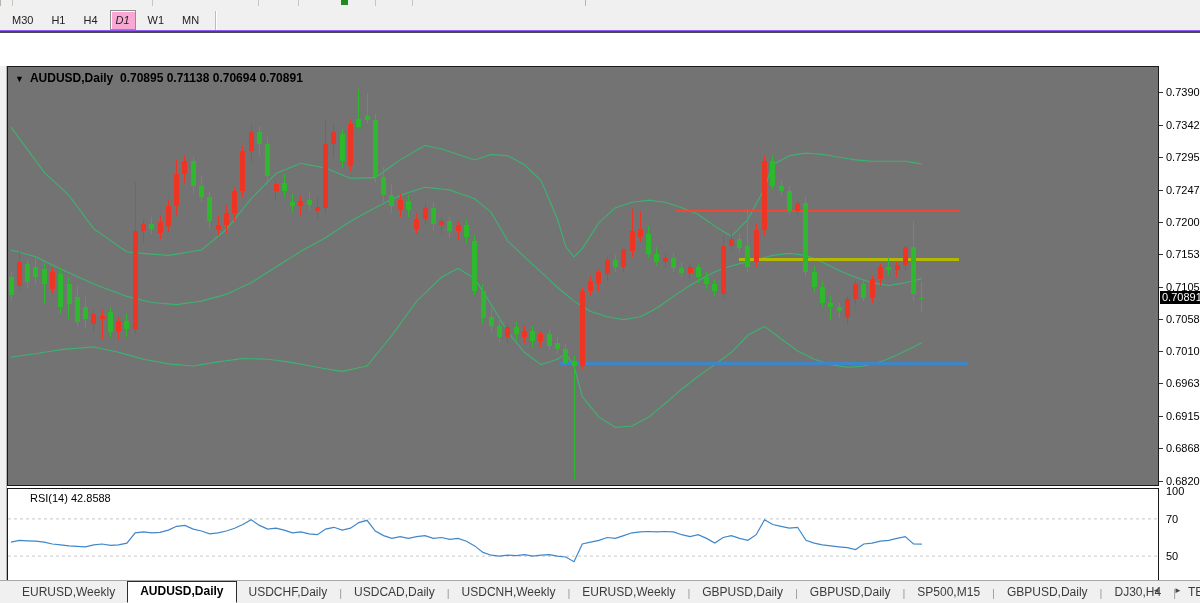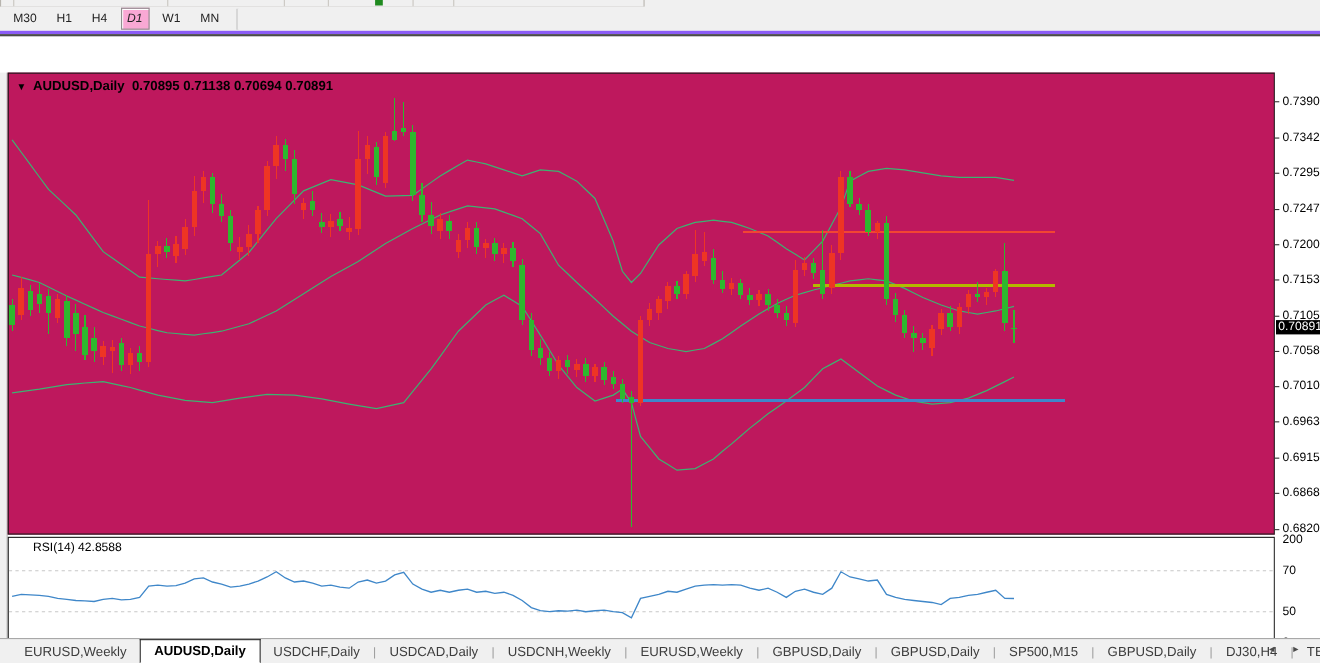--- a/index.html
+++ b/index.html
@@ -6,28 +6,28 @@
   #root{position:relative;width:1200px;height:603px;background:#f0f0f0;
         font-family:"Liberation Sans","DejaVu Sans",sans-serif;overflow:hidden;
         -webkit-font-smoothing:none;}
   
   .top-sliver{position:absolute;left:0;top:0;width:1200px;height:6px;background:#f0f0f0;}
   .sliver-frame{position:absolute;left:0;top:-8px;width:584px;height:13px;border:1px solid #b7b4ae;background:#f0f0f0;}
   .sliver-sep{position:absolute;top:0;width:1px;height:6px;background:#c9c6c0;}
   .sliver-green{position:absolute;left:341px;top:0;width:7px;height:5px;background:#1f8a1f;}
   
   .tf-bar{position:absolute;left:0;top:6px;width:1200px;height:25px;background:#f0f0f0;
-          border-bottom:3px solid #8b5cf6;display:flex;align-items:center;padding-left:6px;box-sizing:border-box;}
+          border-bottom:1px solid #8b5cf6;display:flex;align-items:flex-end;padding-left:6px;box-sizing:border-box;}
   .tf-btn{font-size:11px;color:#222;padding:3px 5px;margin-right:6px;border:1px solid transparent;cursor:default;}
   .tf-btn.active{background:#f9a8d4;border:1px solid #8f8f8f;box-shadow:inset 1px 1px 0 #ffffff;font-style:italic;}
   .tf-sep{width:1px;height:19px;background:#bdbdbd;border-right:1px solid #fff;margin-left:4px;}
   
   .chart-wrap{position:absolute;left:0;top:31px;width:1200px;height:549px;background:#ffffff;border-top:2px solid #4a4a4a;box-sizing:border-box;}
   .left-strip{position:absolute;left:0;top:33px;width:7px;height:547px;background:#f0f0f0;border-right:1px solid #b5b5b5;box-sizing:border-box;}
-  .main-pane{position:absolute;left:7px;top:33px;width:1152px;height:420px;border:1px solid #1a1a1a;background:#be185d;box-sizing:border-box;}
+  .main-pane{position:absolute;left:7px;top:33px;width:1152px;height:420px;border:1px solid #1a1a1a;background:#737373;box-sizing:border-box;}
   .rsi-pane{position:absolute;left:7px;top:455px;width:1152px;height:101px;border:1px solid #1a1a1a;background:#fff;box-sizing:border-box;}
   .pane-title{position:absolute;left:7px;top:4px;font-size:12px;font-weight:bold;color:#000;white-space:nowrap;}
   .pane-title .dd{font-size:9px;margin-right:6px;}
   .rsi-title{position:absolute;left:22px;top:3px;font-size:11px;color:#000;}
   .price-axis{position:absolute;left:1159px;top:33px;width:41px;height:547px;background:#fff;}
   .pa-label{position:absolute;left:7px;font-size:11px;color:#000;white-space:nowrap;}
   .pa-tick{position:absolute;left:0;width:4px;height:1px;background:#333;}
   .pa-badge{position:absolute;left:1px;width:40px;height:13px;background:#000;color:#fff;font-size:11px;line-height:13px;text-align:left;padding-left:2px;box-sizing:border-box;}
   .date-axis{position:absolute;left:7px;top:556px;width:1152px;height:24px;background:#ffffff;}
   .da-label{position:absolute;top:5px;font-size:11px;color:#000;white-space:nowrap;transform:translateX(-50%);}
@@ -341,21 +341,21 @@
         <div class="pa-label" style="top: 279.333px;">0.70100</div>
         <div class="pa-tick" style="top: 317.409px;"></div>
         <div class="pa-label" style="top: 311.409px;">0.69630</div>
         <div class="pa-tick" style="top: 350.167px;"></div>
         <div class="pa-label" style="top: 344.167px;">0.69150</div>
         <div class="pa-tick" style="top: 382.242px;"></div>
         <div class="pa-label" style="top: 376.242px;">0.68680</div>
         <div class="pa-tick" style="top: 415px;"></div>
         <div class="pa-label" style="top: 409px;">0.68200</div>
         <div class="pa-badge" style="top: 224.851px;">0.70891</div>
-        <div class="pa-label" style="top: 419px;">200</div>
+        <div class="pa-label" style="top: 419px;">100</div>
         <div class="pa-label" style="top: 446.9px;">70</div>
         <div class="pa-label" style="top: 484.1px;">50</div>
         <div class="pa-label" style="top: 512px;">0</div>
       </div>
 
     <div class="date-axis">
 
     <div class="da-tick" style="left: 28.84px;"></div>
         <div class="da-label" style="left: 28.84px;">13 Oct 2018</div>
         <div class="da-tick" style="left: 86.8px;"></div>

